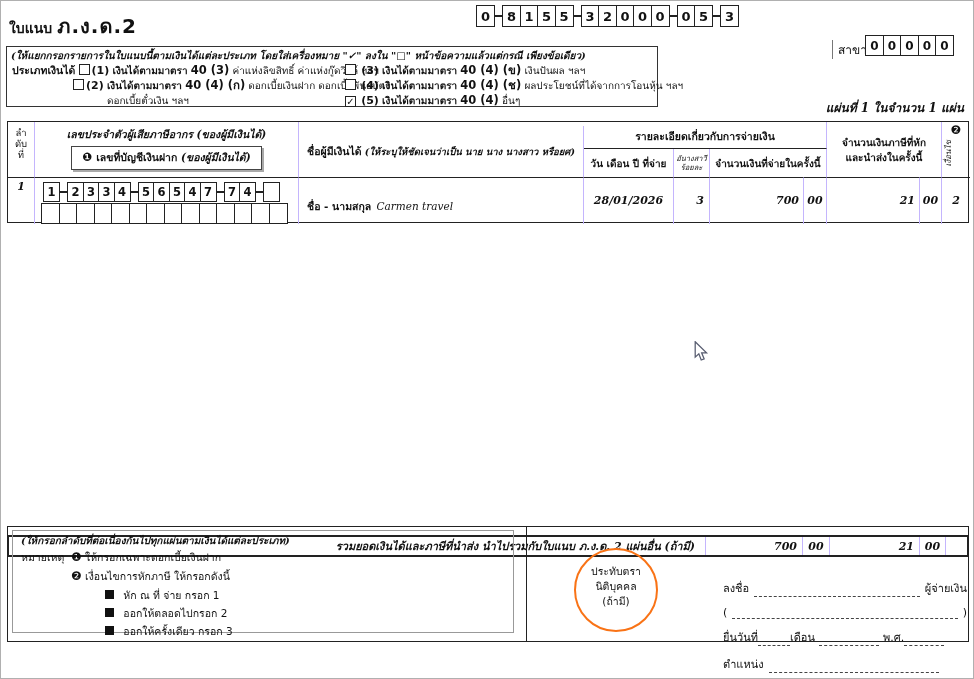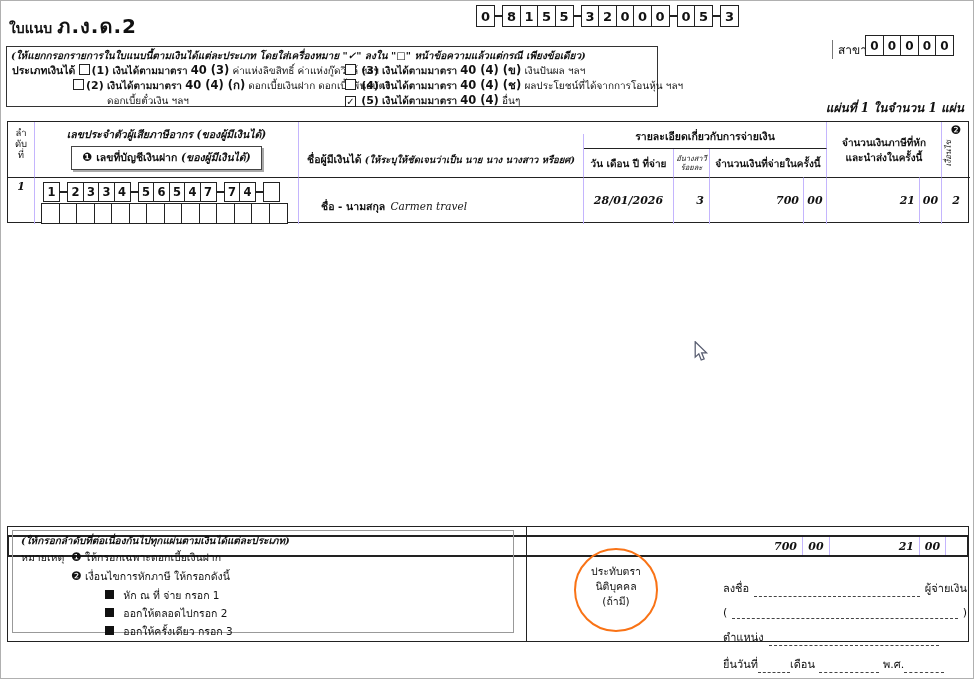--- a/index.html
+++ b/index.html
@@ -186,21 +186,21 @@
       <div>ที่</div>
     </div>
     <div class="cell br hc" style="left:27px; top:0; width:264px; height:55px; padding-top:4px;">
       <div class="hdr-it" style="font-size:10.5px;">เลขประจำตัวผู้เสียภาษีอากร (ของผู้มีเงินได้)</div>
       <div class="acct-box">
         <span class="badge">❶</span>
         <span>เลขที่บัญชีเงินฝาก</span>
         <span class="hdr-it">(ของผู้มีเงินได้)</span>
       </div>
     </div>
-    <div class="cell br hc" style="left:291px; top:12px; width:285px; height:55px; padding-top:17px;">
+    <div class="cell br hc" style="left:291px; top:4px; width:285px; height:55px; padding-top:17px;">
       <span class="b" style="font-size:10.5px;">ชื่อผู้มีเงินได้</span>
       <span class="hdr-it" style="font-size:9.5px;">(ให้ระบุให้ชัดเจนว่าเป็น นาย นาง นางสาว หรือยศ)</span>
     </div>
     <div class="cell br bb hc b" style="left:576px; top:0; width:243px; height:27px; padding-top:6px; font-size:10.5px;">
       <span>รายละเอียดเกี่ยวกับการจ่ายเงิน</span>
     </div>
     <div class="cell br hc b" style="left:576px; top:27px; width:90px; height:28px; padding-top:7px; font-size:10px;">
       <span>วัน เดือน ปี ที่จ่าย</span>
     </div>
     <div class="cell br hc rate-hdr" style="left:666px; top:27px; width:36px; height:28px; padding-top:5px;">
@@ -260,33 +260,34 @@
           <span class="scell"></span>
           <span class="scell"></span>
           <span class="scell"></span>
           <span class="scell"></span>
           <span class="scell"></span>
           <span class="scell"></span>
           <span class="scell"></span>
         </div>
     </div>
     <div class="cell br bt" style="left:291px; top:55px; width:285px; height:47px; padding:17px 0 0 8px;">
-      <span class="b" style="font-size:10.5px;margin-left:14px;">ชื่อ - นามสกุล</span>
+      <span class="b" style="font-size:10.5px;">ชื่อ - นามสกุล</span>
       <span class="dval" style="font-size:10.5px; font-weight:500;">Carmen travel</span>
     </div>
     <div class="cell br bt hc dval" style="left:576px; top:55px; width:90px; height:47px; padding-top:16px;">28/01/2026</div>
     <div class="cell br bt dval" style="left:666px; top:55px; width:36px; height:47px; padding:16px 5px 0 0; text-align:right;">3</div>
     <div class="cell br bt dval" style="left:702px; top:55px; width:94px; height:47px; padding:16px 4px 0 0; text-align:right;">700</div>
     <div class="cell br bt hc dval" style="left:796px; top:55px; width:23px; height:47px; padding-top:16px;">00</div>
     <div class="cell br bt dval" style="left:819px; top:55px; width:93px; height:47px; padding:16px 4px 0 0; text-align:right;">21</div>
     <div class="cell br bt hc dval" style="left:912px; top:55px; width:22px; height:47px; padding-top:16px;">00</div>
     <div class="cell bt hc dval" style="left:934px; top:55px; width:28px; height:47px; padding-top:16px;">2</div>
   </div>
 
   <div class="abs total-row">
+    <div class="cell br tval" style="left:0; width:697px; justify-content:flex-end; padding-right:10px;">รวมยอดเงินได้และภาษีที่นำส่ง นำไปรวมกับใบแนบ ภ.ง.ด. 2 แผ่นอื่น (ถ้ามี)</div>
     <div class="cell br tval" style="left:697px; width:97px; justify-content:flex-end; padding-right:5px;">700</div>
     <div class="cell br tval" style="left:794px; width:27px; justify-content:center;">00</div>
     <div class="cell br tval" style="left:821px; width:90px; justify-content:flex-end; padding-right:5px;">21</div>
     <div class="cell br tval" style="left:911px; width:26px; justify-content:center;">00</div>
     <div class="cell" style="left:937px; width:22px;"></div>
   </div>
 
   <div class="abs bottom-box">
     <div class="vdiv"></div>
 
@@ -325,33 +326,33 @@
   <div class="sig-block">
     <div class="sig-line">
       <span>ลงชื่อ</span>
       <span class="dot grow"></span>
       <span>ผู้จ่ายเงิน</span>
     </div>
     <div class="sig-line">
       <span>(</span>
       <span class="dot grow"></span>
       <span>)</span>
-    </div>
-    <div class="sig-line">
-      <span>ตำแหน่ง</span>
-      <span class="dot" style="width:170px; margin-left:5px;"></span>
     </div>
     <div class="sig-line">
       <span>ยื่นวันที่</span>
       <span class="dot" style="width:32px;"></span>
       <span>เดือน</span>
       <span class="dot" style="width:60px; margin:0 4px;"></span>
       <span>พ.ศ.</span>
       <span class="dot" style="width:40px;"></span>
     </div>
+    <div class="sig-line">
+      <span>ตำแหน่ง</span>
+      <span class="dot" style="width:170px; margin-left:5px;"></span>
+    </div>
   </div>
 
   <div class="abs cursor-icon">
     <svg width="17" height="21" viewBox="0 0 12 15">
       <path d="M1.5 0.5 L1.5 11.5 L4.1 9.1 L5.8 13.6 L7.9 12.8 L6.1 8.4 L9.6 8.4 Z" fill="#ffffff" stroke="#585d70" stroke-width="0.9"></path>
     </svg>
   </div>
 
 </div>
 

